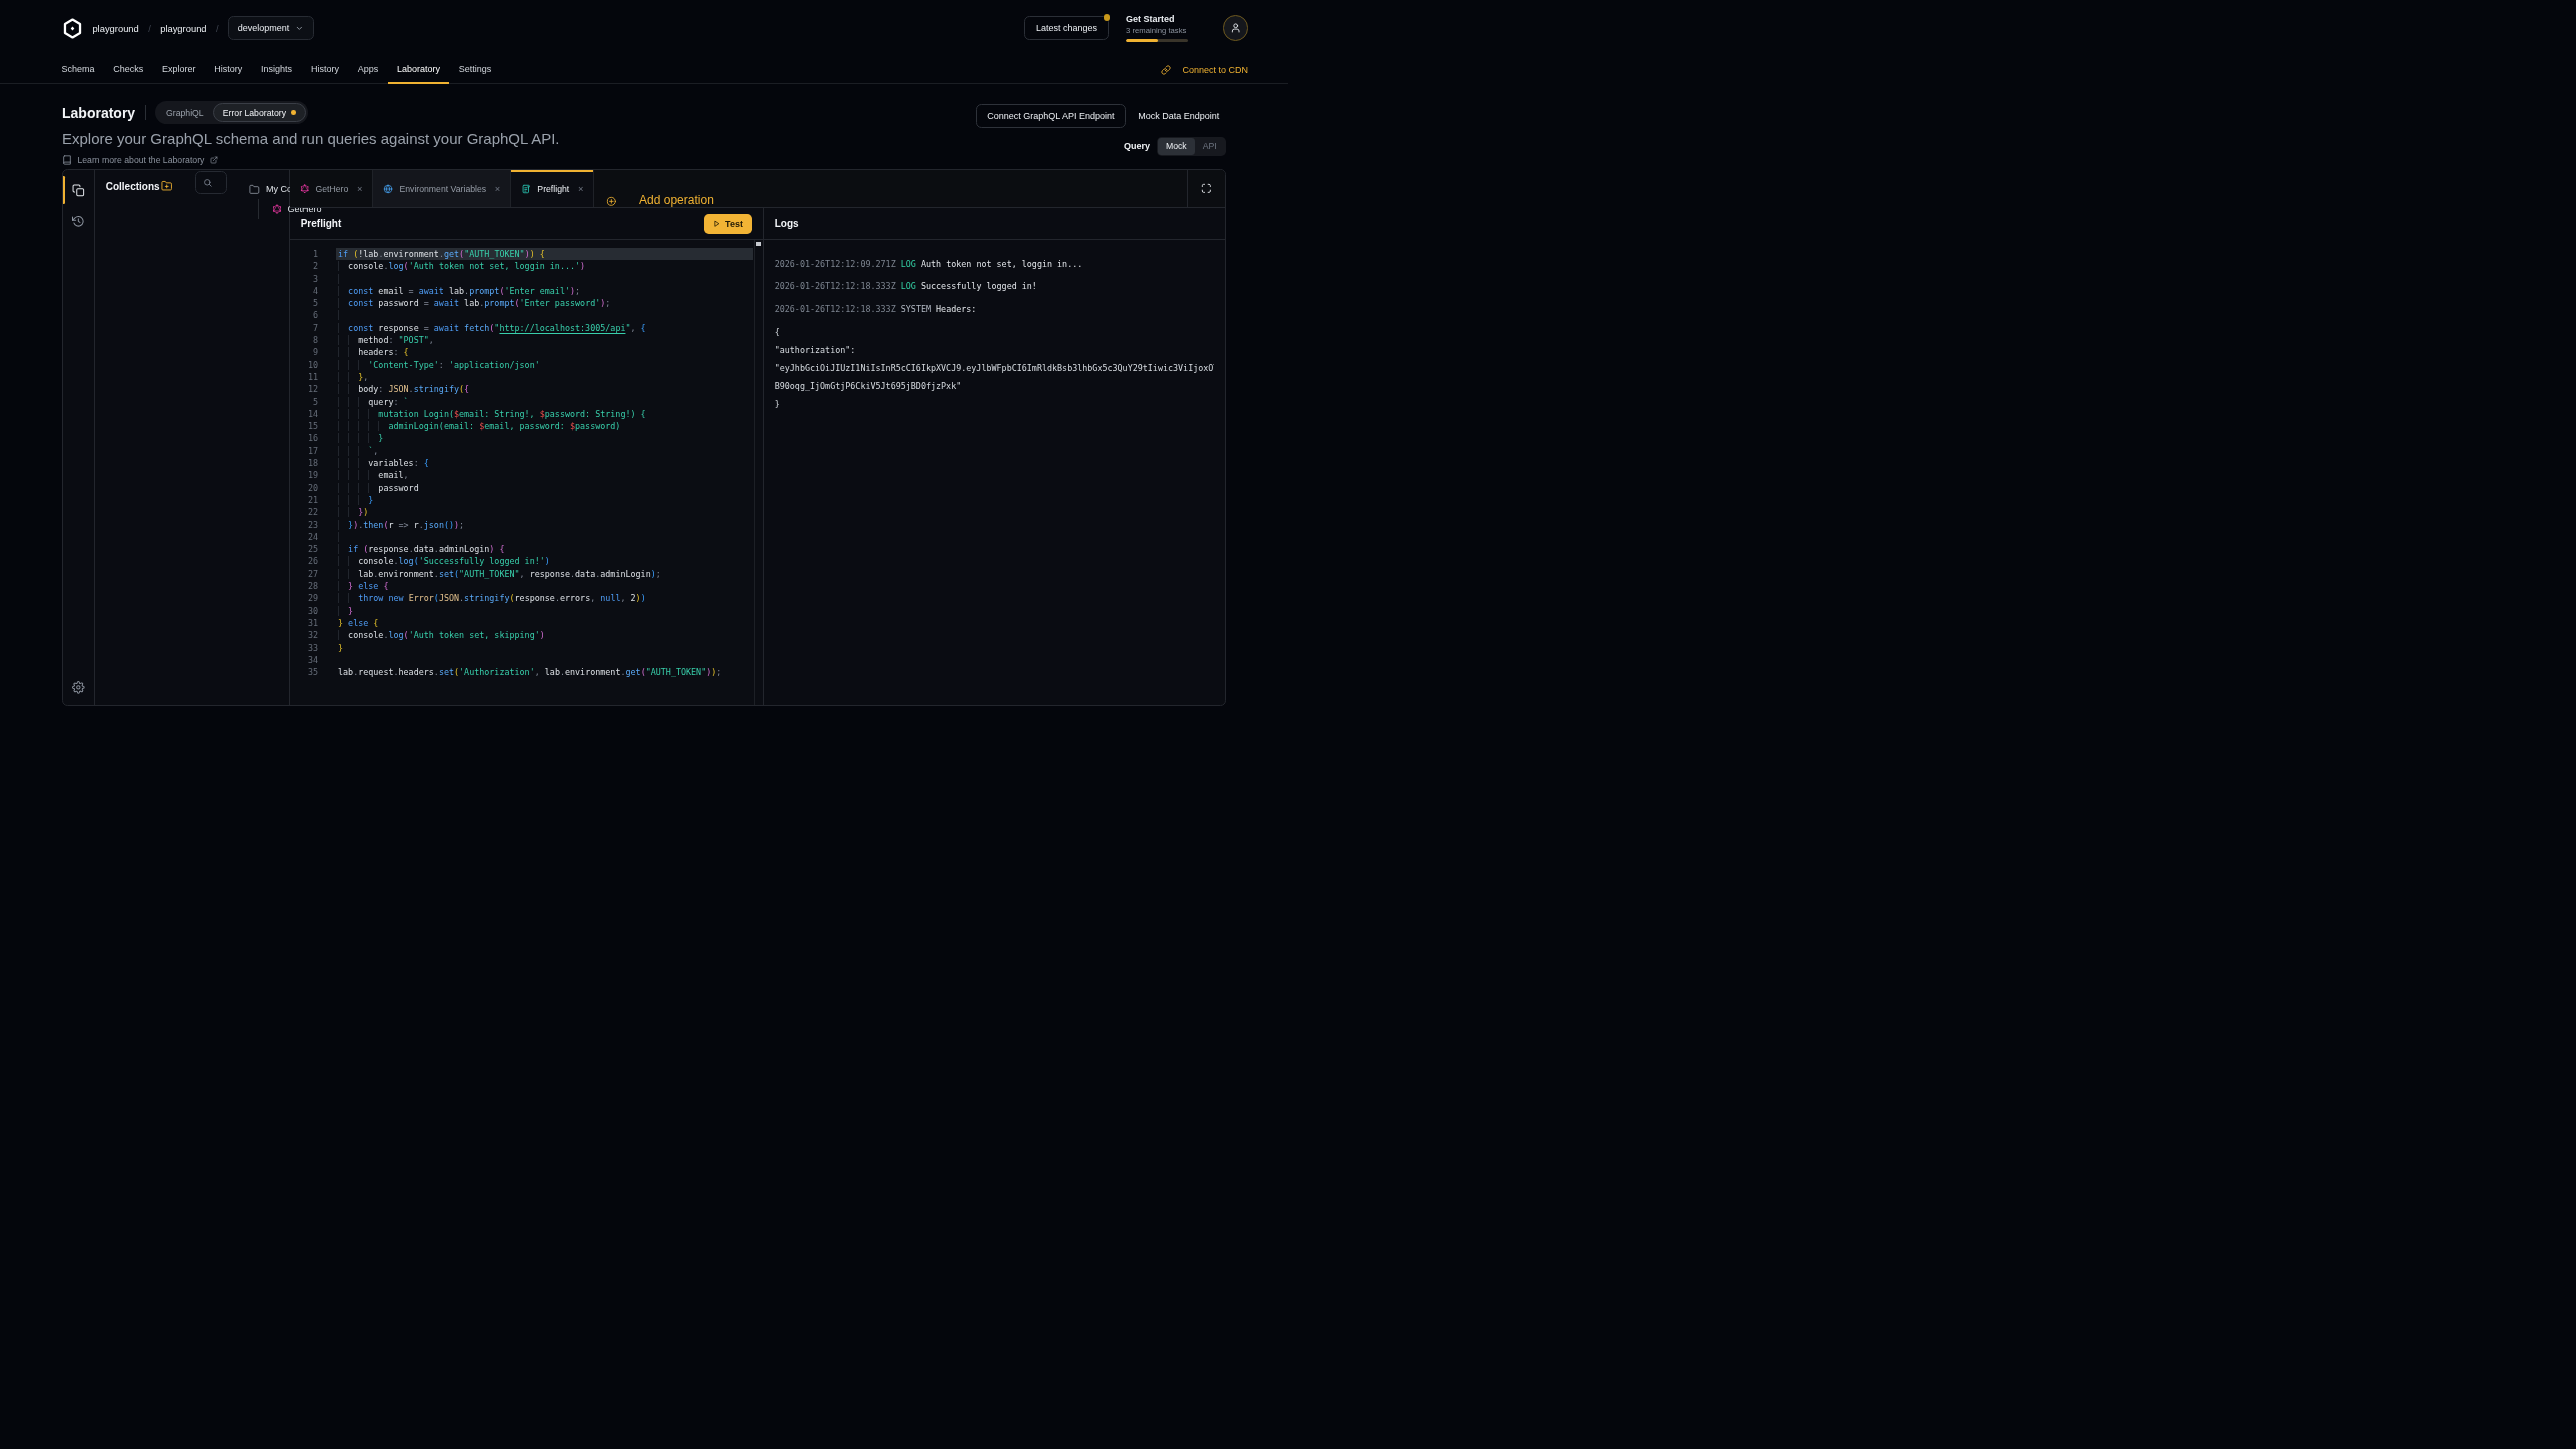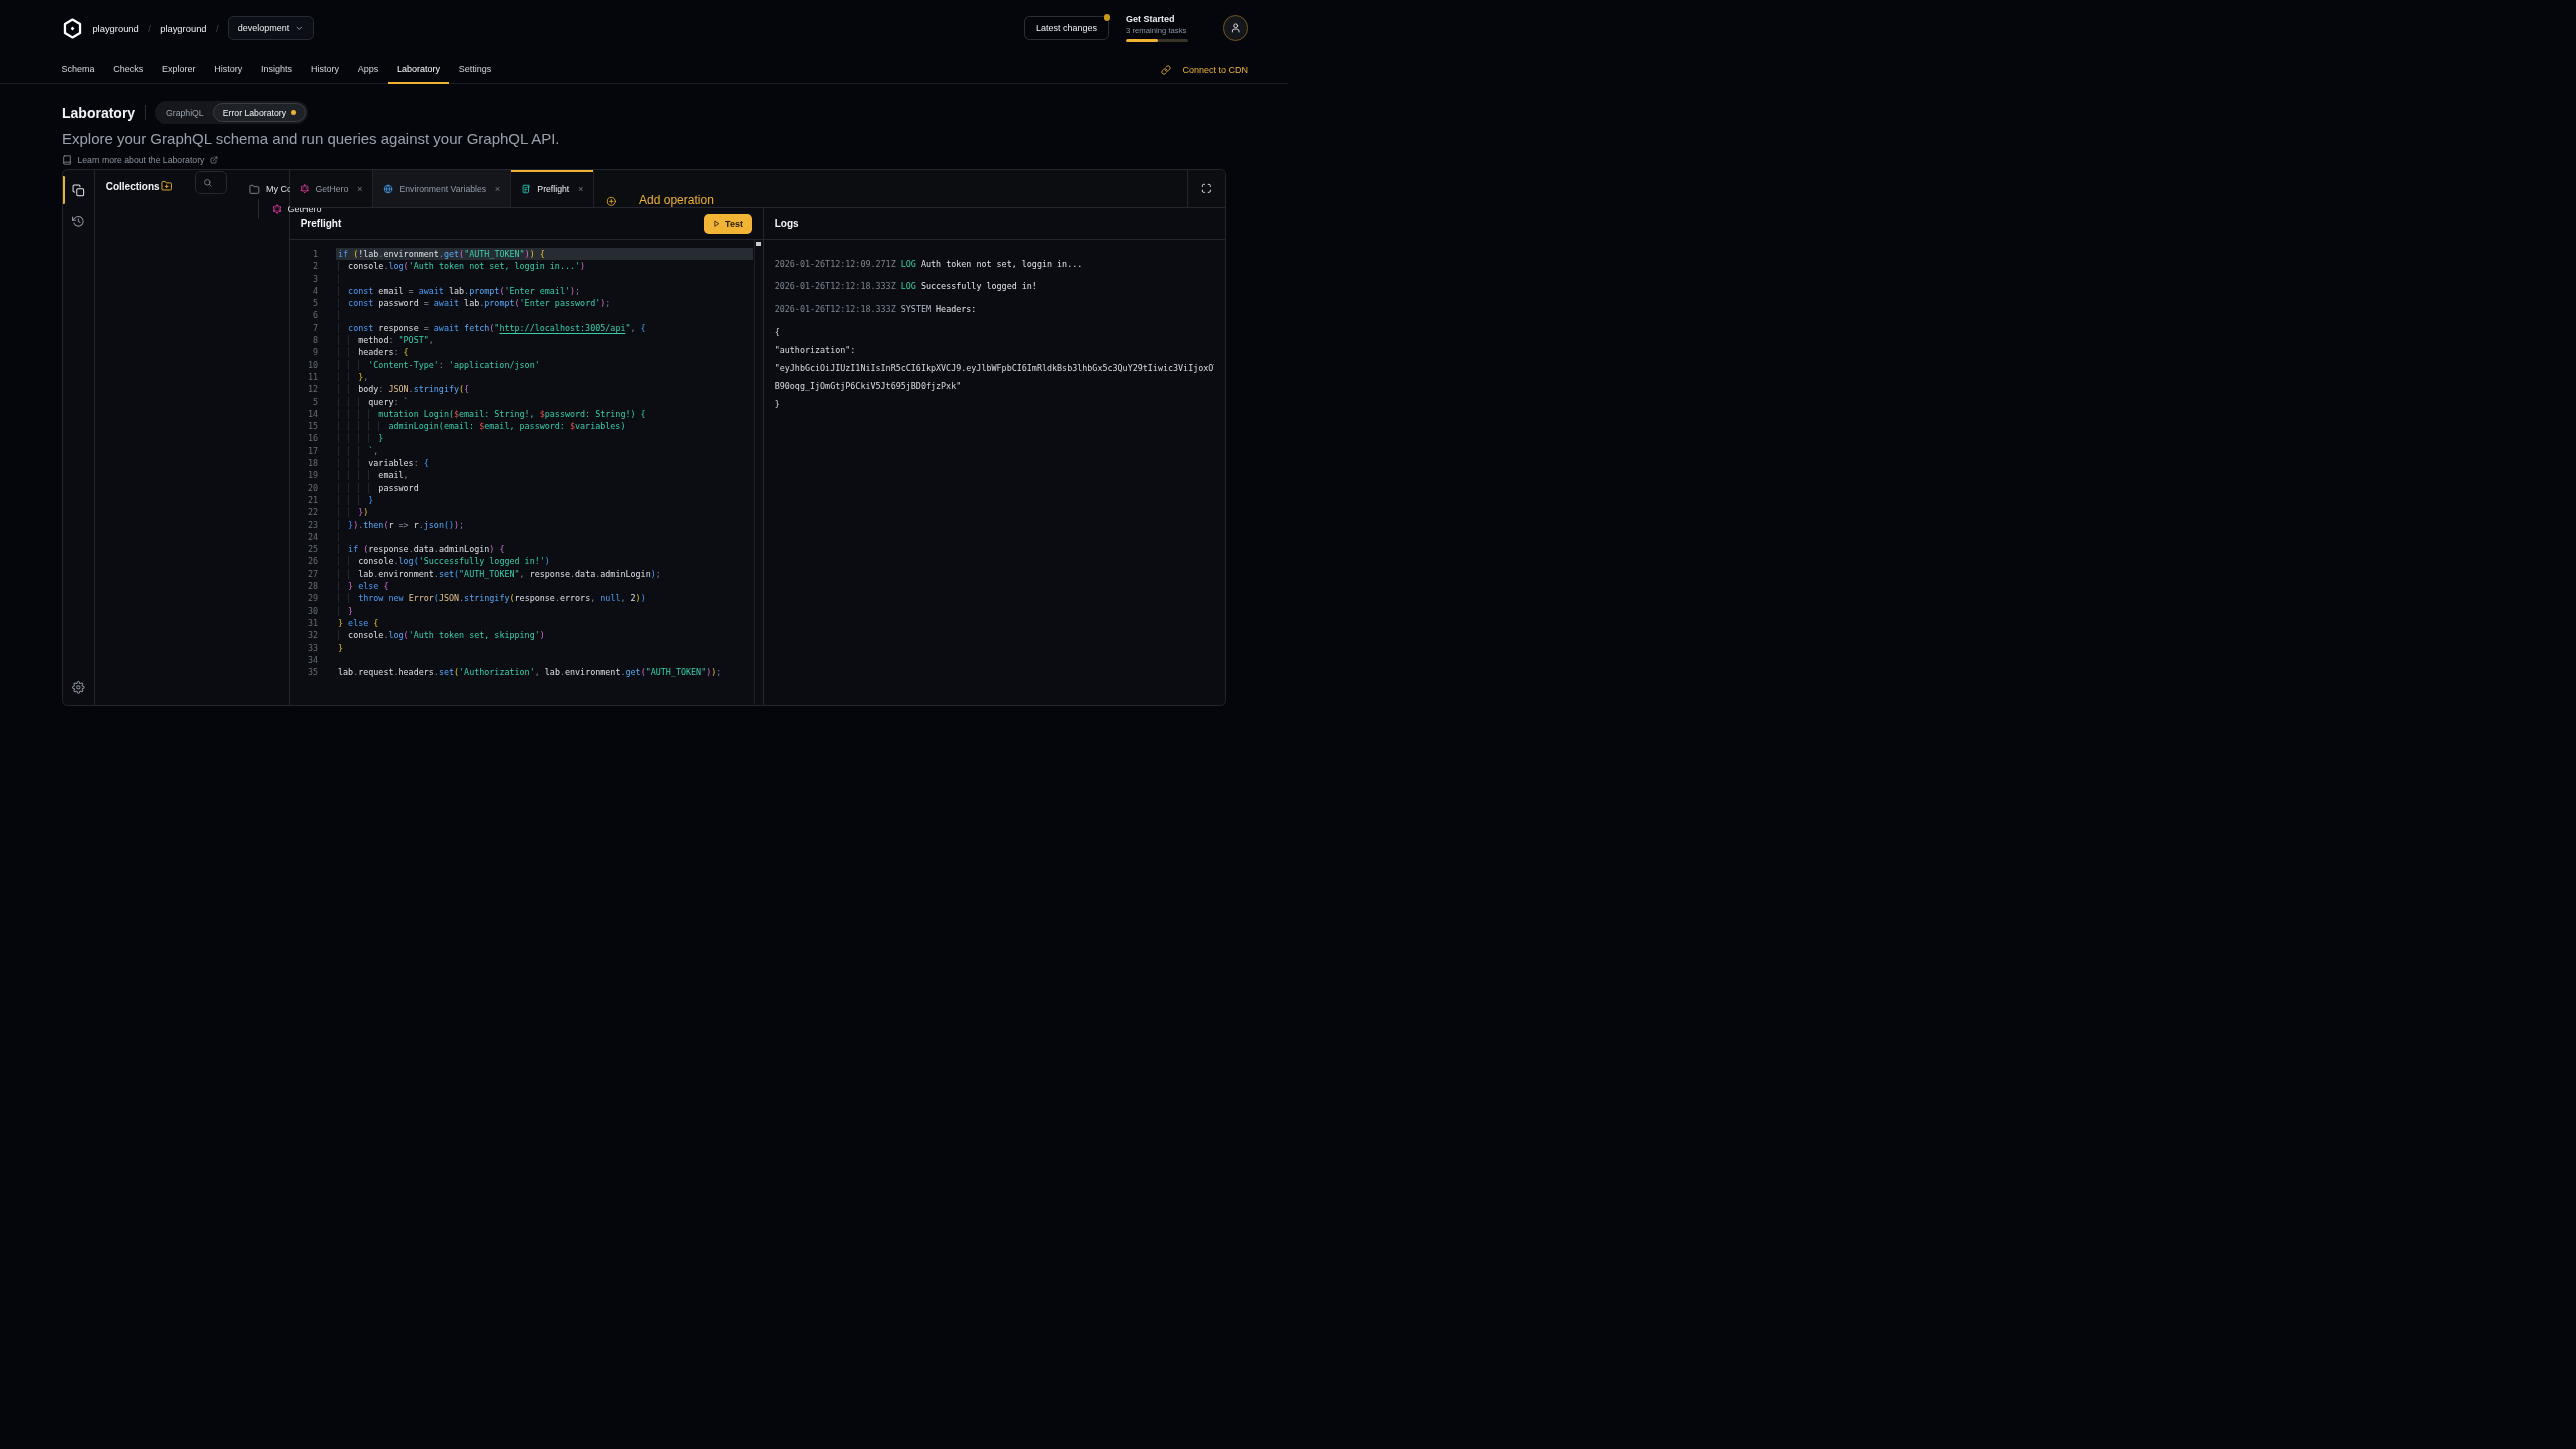--- a/index.html
+++ b/index.html
@@ -226,20 +226,33 @@
             </svg>
         </span>
         <span>Learn more about the Laboratory</span>
         <span>
           <svg width="8" height="8" viewBox="0 0 24 24" fill="none" stroke="#8c939e" stroke-width="2" stroke-linecap="round" stroke-linejoin="round">
               <path d="M18 13v6a2 2 0 0 1-2 2H5a2 2 0 0 1-2-2V8a2 2 0 0 1 2-2h6"></path>
               <polyline points="15 3 21 3 21 9"></polyline>
               <line x1="10" y1="14" x2="21" y2="3"></line>
             </svg>
         </span>
+      </div>
+    </div>
+    <div class="lh-right">
+      <div class="lh-btnrow">
+        <button class="btn-outline">Connect GraphQL API Endpoint</button>
+        <button class="btn-ghost">Mock Data Endpoint</button>
+      </div>
+      <div class="lh-moderow">
+        <span class="qm-label">Query</span>
+        <div class="qm-seg">
+          <span class="qm-opt on">Mock</span>
+          <span class="qm-opt">API</span>
+        </div>
       </div>
     </div>
   </section>
 
   <main class="panel">
 
     <div class="rail">
       <div class="rail-btn">
         <span>
           <svg width="12.7" height="12.7" viewBox="0 0 24 24" fill="none" stroke="#e8ebef" stroke-width="1.9" stroke-linecap="round" stroke-linejoin="round">
@@ -408,21 +421,21 @@
                 <div class="cl-row"><span class="ln">5</span><span class="lc"><span class="tk-ws">  </span><span class="tk-kw">const</span><span class="tk-id"> password </span><span class="tk-pu">=</span><span class="tk-id"> </span><span class="tk-kw">await</span><span class="tk-id"> lab</span><span class="tk-pu">.</span><span class="tk-fn">prompt</span><span class="tk-b2">(</span><span class="tk-st">'Enter password'</span><span class="tk-b2">)</span><span class="tk-pu">;</span></span></div>
                 <div class="cl-row"><span class="ln">6</span><span class="lc"><span class="tk-ws">  </span></span></div>
                 <div class="cl-row"><span class="ln">7</span><span class="lc"><span class="tk-ws">  </span><span class="tk-kw">const</span><span class="tk-id"> response </span><span class="tk-pu">=</span><span class="tk-id"> </span><span class="tk-kw">await</span><span class="tk-id"> </span><span class="tk-fn">fetch</span><span class="tk-b2">(</span><span class="tk-st">"</span><span class="tk-su">http://localhost:3005/api</span><span class="tk-st">"</span><span class="tk-pu">,</span><span class="tk-id"> </span><span class="tk-b3">{</span></span></div>
                 <div class="cl-row"><span class="ln">8</span><span class="lc"><span class="tk-ws">    </span><span class="tk-id">method</span><span class="tk-pu">:</span><span class="tk-id"> </span><span class="tk-st">"POST"</span><span class="tk-pu">,</span></span></div>
                 <div class="cl-row"><span class="ln">9</span><span class="lc"><span class="tk-ws">    </span><span class="tk-id">headers</span><span class="tk-pu">:</span><span class="tk-id"> </span><span class="tk-b1">{</span></span></div>
                 <div class="cl-row"><span class="ln">10</span><span class="lc"><span class="tk-ws">      </span><span class="tk-st">'Content-Type'</span><span class="tk-pu">:</span><span class="tk-id"> </span><span class="tk-st">'application/json'</span></span></div>
                 <div class="cl-row"><span class="ln">11</span><span class="lc"><span class="tk-ws">    </span><span class="tk-b1">}</span><span class="tk-pu">,</span></span></div>
                 <div class="cl-row"><span class="ln">12</span><span class="lc"><span class="tk-ws">    </span><span class="tk-id">body</span><span class="tk-pu">:</span><span class="tk-id"> </span><span class="tk-cl">JSON</span><span class="tk-pu">.</span><span class="tk-fn">stringify</span><span class="tk-b1">(</span><span class="tk-b2">{</span></span></div>
                 <div class="cl-row"><span class="ln">5</span><span class="lc"><span class="tk-ws">      </span><span class="tk-id">query</span><span class="tk-pu">:</span><span class="tk-id"> </span><span class="tk-st">`</span></span></div>
                 <div class="cl-row"><span class="ln">14</span><span class="lc"><span class="tk-ws">        </span><span class="tk-st">mutation Login(</span><span class="tk-dl">$</span><span class="tk-st">email: String!, </span><span class="tk-dl">$</span><span class="tk-st">password: String!) {</span></span></div>
-                <div class="cl-row"><span class="ln">15</span><span class="lc"><span class="tk-ws">          </span><span class="tk-st">adminLogin(email: </span><span class="tk-dl">$</span><span class="tk-st">email, password: </span><span class="tk-dl">$</span><span class="tk-st">variables)</span></span></div>
+                <div class="cl-row"><span class="ln">15</span><span class="lc"><span class="tk-ws">          </span><span class="tk-st">adminLogin(email: </span><span class="tk-dl">$</span><span class="tk-st">email, password: </span><span class="tk-dl">$</span><span class="tk-st">password)</span></span></div>
                 <div class="cl-row"><span class="ln">16</span><span class="lc"><span class="tk-ws">        </span><span class="tk-st">}</span></span></div>
                 <div class="cl-row"><span class="ln">17</span><span class="lc"><span class="tk-ws">      </span><span class="tk-st">`</span><span class="tk-pu">,</span></span></div>
                 <div class="cl-row"><span class="ln">18</span><span class="lc"><span class="tk-ws">      </span><span class="tk-id">variables</span><span class="tk-pu">:</span><span class="tk-id"> </span><span class="tk-b3">{</span></span></div>
                 <div class="cl-row"><span class="ln">19</span><span class="lc"><span class="tk-ws">        </span><span class="tk-id">email</span><span class="tk-pu">,</span></span></div>
                 <div class="cl-row"><span class="ln">20</span><span class="lc"><span class="tk-ws">        </span><span class="tk-id">password</span></span></div>
                 <div class="cl-row"><span class="ln">21</span><span class="lc"><span class="tk-ws">      </span><span class="tk-b3">}</span></span></div>
                 <div class="cl-row"><span class="ln">22</span><span class="lc"><span class="tk-ws">    </span><span class="tk-b2">}</span><span class="tk-b1">)</span></span></div>
                 <div class="cl-row"><span class="ln">23</span><span class="lc"><span class="tk-ws">  </span><span class="tk-b3">}</span><span class="tk-b2">)</span><span class="tk-pu">.</span><span class="tk-fn">then</span><span class="tk-b2">(</span><span class="tk-id">r </span><span class="tk-pu">=&gt;</span><span class="tk-id"> r</span><span class="tk-pu">.</span><span class="tk-fn">json</span><span class="tk-b3">(</span><span class="tk-b3">)</span><span class="tk-b2">)</span><span class="tk-pu">;</span></span></div>
                 <div class="cl-row"><span class="ln">24</span><span class="lc"><span class="tk-ws">  </span></span></div>
                 <div class="cl-row"><span class="ln">25</span><span class="lc"><span class="tk-ws">  </span><span class="tk-kw">if</span><span class="tk-id"> </span><span class="tk-b2">(</span><span class="tk-id">response</span><span class="tk-pu">.</span><span class="tk-id">data</span><span class="tk-pu">.</span><span class="tk-id">adminLogin</span><span class="tk-b2">)</span><span class="tk-id"> </span><span class="tk-b2">{</span></span></div>

